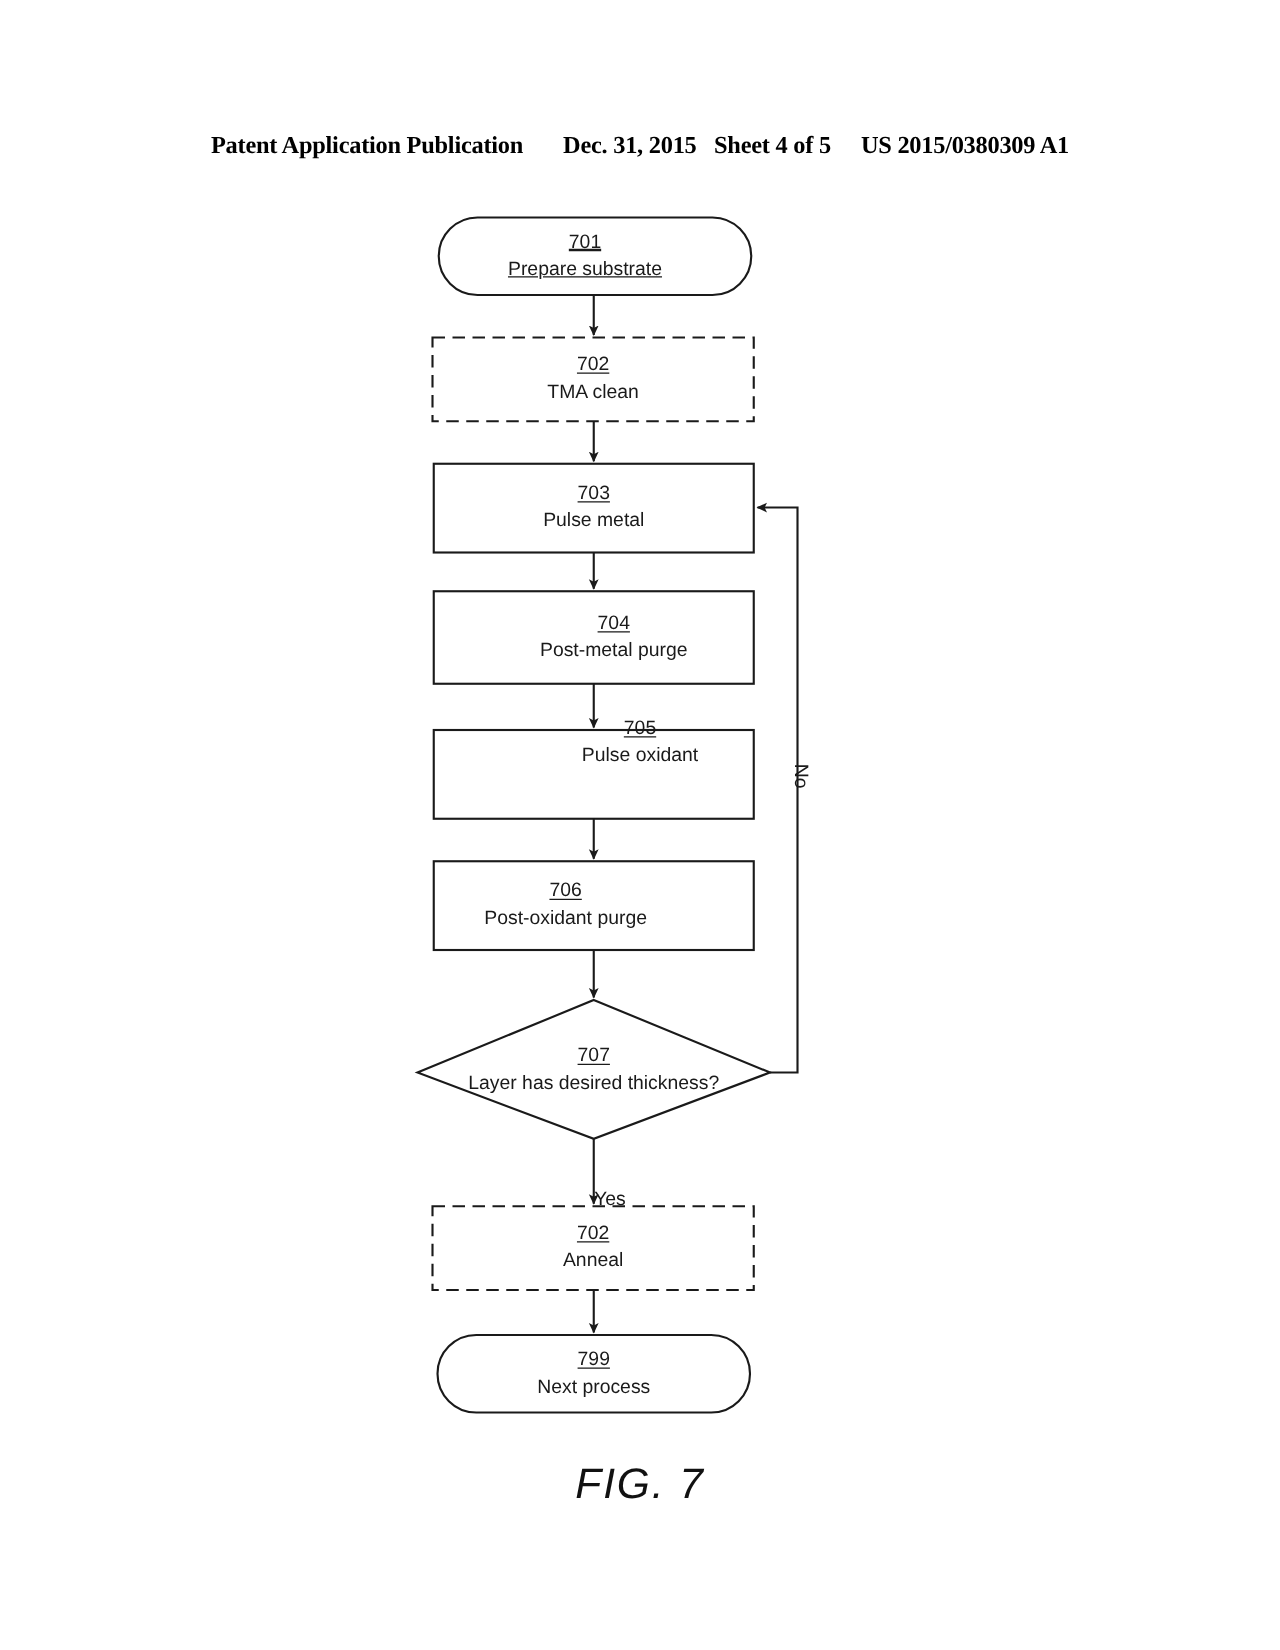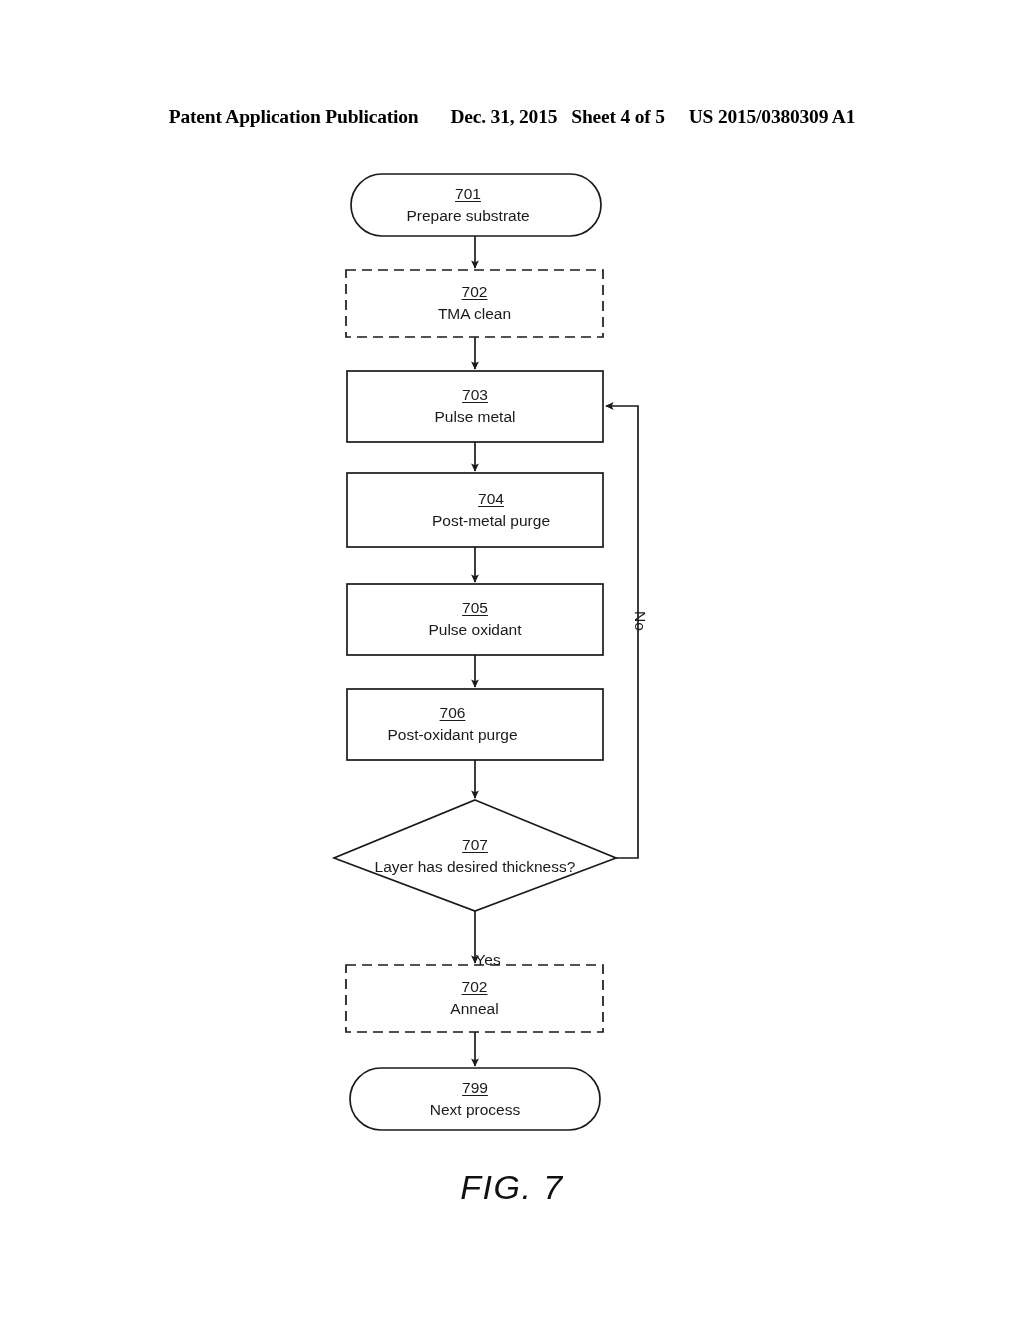--- a/index.html
+++ b/index.html
@@ -153,41 +153,41 @@
       <line x1="475" y1="547" x2="475" y2="582" marker-end="url(#arrowhead)"></line>
       <line x1="475" y1="655" x2="475" y2="687" marker-end="url(#arrowhead)"></line>
       <line x1="475" y1="760" x2="475" y2="798" marker-end="url(#arrowhead)"></line>
       <line x1="475" y1="911" x2="475" y2="963" marker-end="url(#arrowhead)"></line>
       <line x1="475" y1="1032" x2="475" y2="1066" marker-end="url(#arrowhead)"></line>
 
       <path d="M 616 858 L 638 858 L 638 406 L 606 406" marker-end="url(#arrowhead)"></path>
     </g>
   </svg>
 
-  <div class="node-label" style="left:351px; top:183px; width:234px;">
+  <div class="node-label" style="left:351px; top:183px; width:234px;text-decoration:underline;">
     <span class="ref">701</span>
     <span class="txt">Prepare substrate</span>
   </div>
 
   <div class="node-label" style="left:346px; top:281px; width:257px;">
     <span class="ref">702</span>
     <span class="txt">TMA clean</span>
   </div>
 
   <div class="node-label" style="left:347px; top:384px; width:256px;">
     <span class="ref">703</span>
     <span class="txt">Pulse metal</span>
   </div>
 
   <div class="node-label" style="left:347px; top:488px; width:256px;padding-left:16px;">
     <span class="ref">704</span>
     <span class="txt">Post-metal purge</span>
   </div>
 
-  <div class="node-label" style="left:347px; top:597px; width:256px;">
+  <div class="node-label" style="left:347px; top:572px; width:256px;padding-left:37px;">
     <span class="ref">705</span>
     <span class="txt">Pulse oxidant</span>
   </div>
 
   <div class="node-label" style="left:347px; top:702px; width:211px;">
     <span class="ref">706</span>
     <span class="txt">Post-oxidant purge</span>
   </div>
 
   <div class="node-label" style="left:325px; top:834px; width:300px;">

